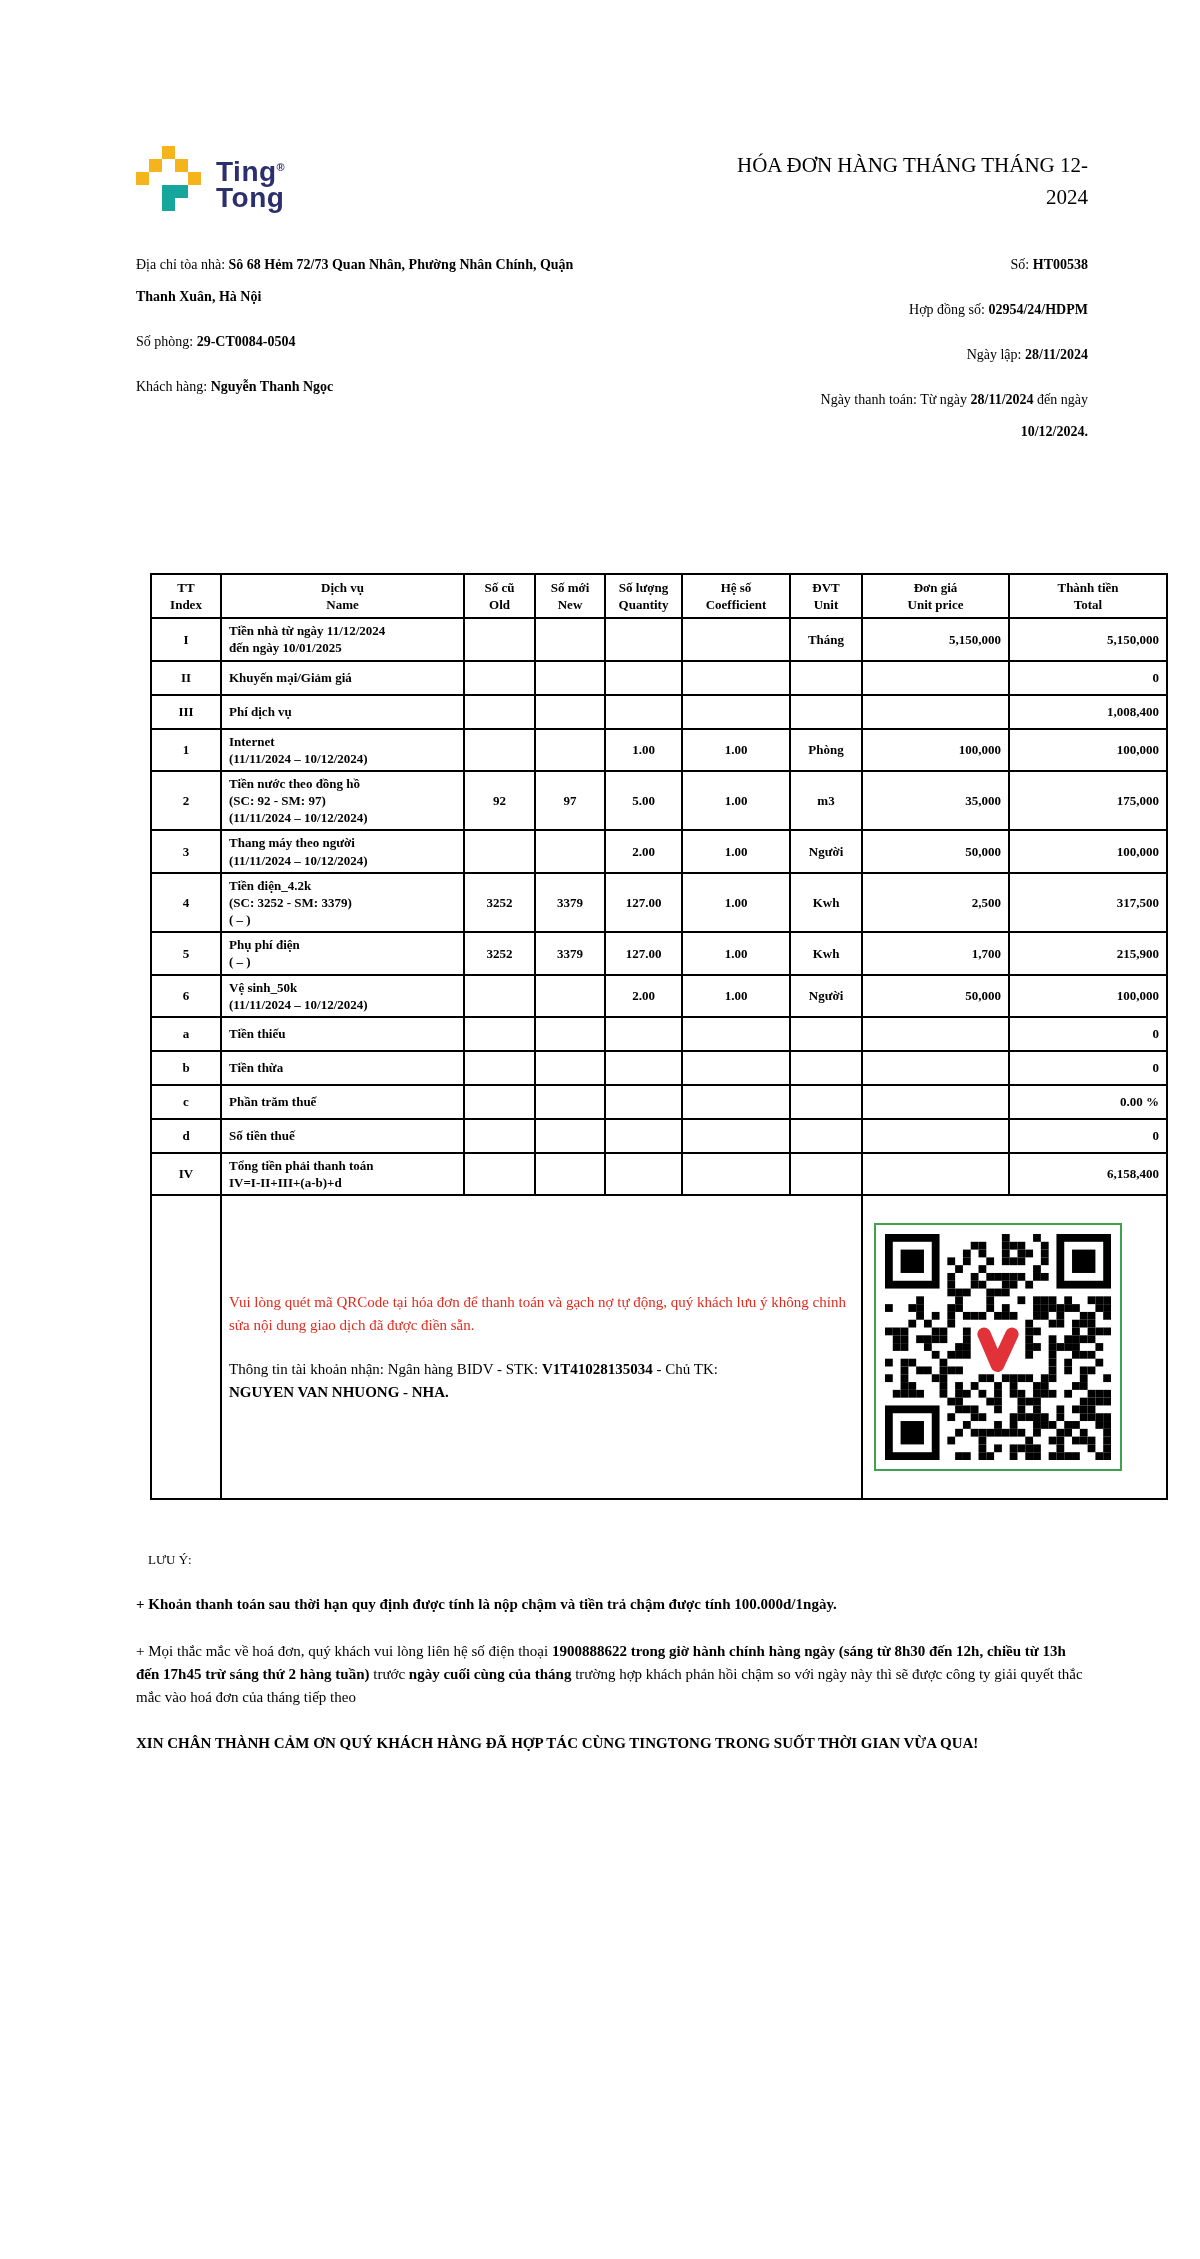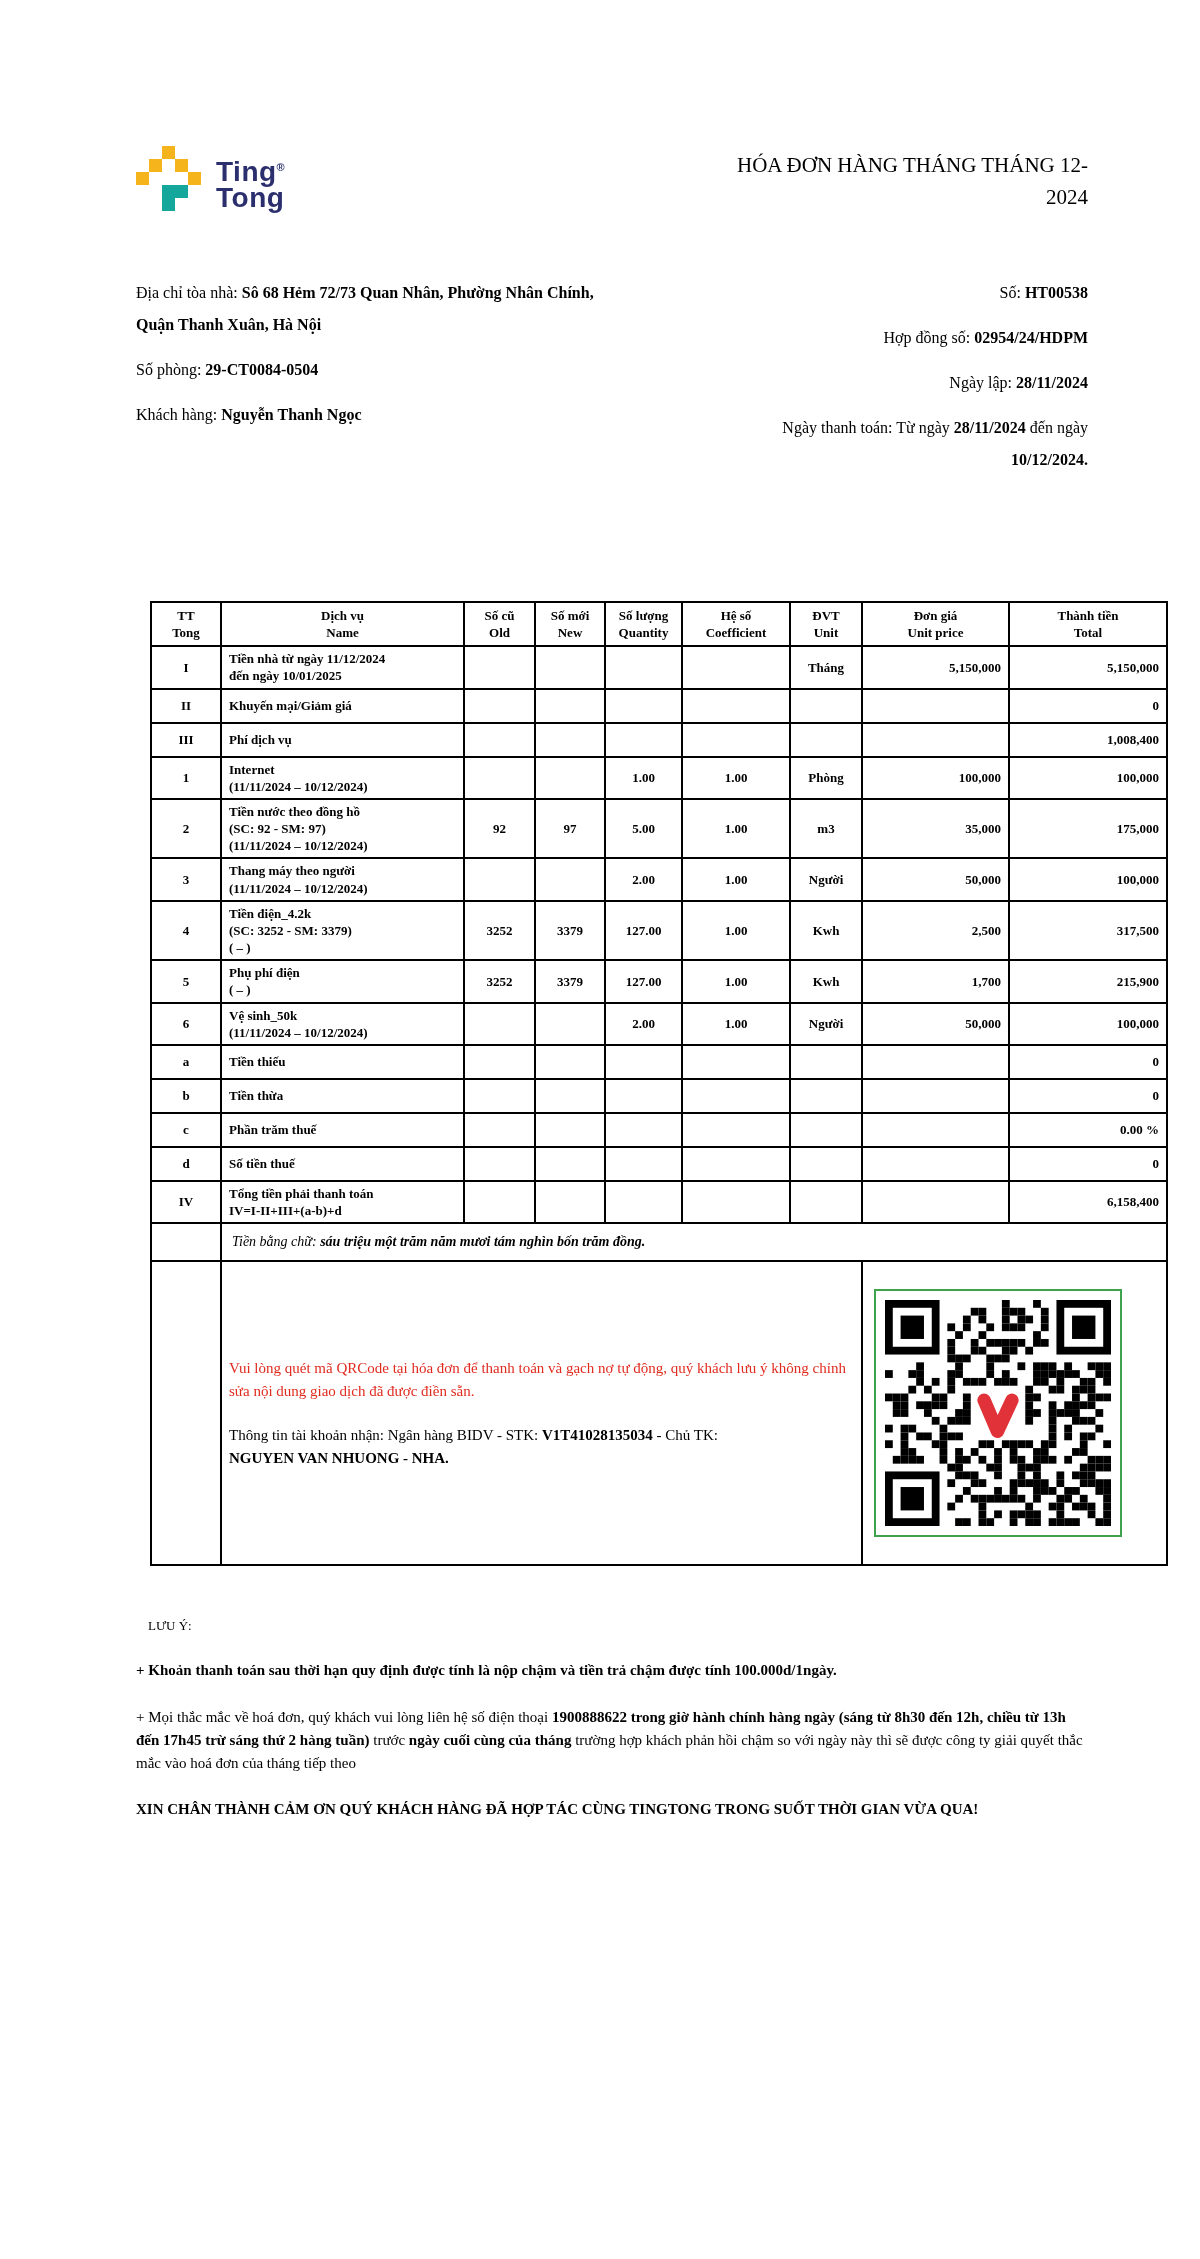--- a/index.html
+++ b/index.html
@@ -30,21 +30,21 @@
   }
   .logo-text .reg{font-size:11px;vertical-align:super;}
   .doc-title{
     width:500px;text-align:right;
     font-size:21px;font-weight:normal;line-height:1.5;
     white-space:pre-line;
     padding-top:4px;
   }
 
   
-  .meta{display:flex;justify-content:space-between;margin-top:64px;font-size:16px;line-height:32px;}
+  .meta{display:flex;justify-content:space-between;margin-top:36px;font-size:14px;line-height:32px;}
   .meta p{margin:0 0 13px 0;}
   .meta-left{width:470px;}
   .meta-right{width:480px;text-align:right;}
   .b{font-weight:bold;}
 
   
   .tbl-wrap{margin-top:112px;margin-left:14px;}
   table.inv{border-collapse:collapse;table-layout:fixed;width:1016px;
     font-size:13px;font-weight:bold;line-height:1.32;}
   table.inv th,table.inv td{
@@ -126,21 +126,21 @@
             <col style="width:77px">
             <col style="width:108px">
           <col style="width:72px">
             <col style="width:147px">
             <col style="width:158px">
         </colgroup>
         <thead>
           <tr>
 
           <th>TT
-Tong</th>
+Index</th>
               <th>Dịch vụ
 Name</th>
               <th>Số cũ
 Old</th>
               <th>Số mới
 New</th>
               <th>Số lượng
 Quantity</th>
               <th>Hệ số
 Coefficient</th>
@@ -326,24 +326,20 @@
               <td class="c"></td>
               <td class="c"></td>
               <td class="c"></td>
               <td class="c"></td>
               <td class="c"></td>
               <td class="r"></td>
               <td class="r">6,158,400</td>
             </tr>
           </tbody>
         <tbody>
-          <tr class="words">
-            <td></td>
-            <td colspan="8"><span>Tiền bằng chữ: </span><span class="b">sáu triệu một trăm năm mươi tám nghìn bốn trăm đồng.</span></td>
-          </tr>
           <tr class="qrrow">
             <td></td>
             <td colspan="6" class="qr-note">
               <p class="rednote">Vui lòng quét mã QRCode tại hóa đơn để thanh toán và gạch nợ tự động, quý khách lưu ý không chỉnh sửa nội dung giao dịch đã được điền sẵn.</p>
               <p class="acct"><span>Thông tin tài khoản nhận: Ngân hàng BIDV - STK: </span><span class="b">V1T41028135034</span><span> - Chủ TK: </span><br><span class="b">NGUYEN VAN NHUONG - NHA.</span></p>
             </td>
             <td colspan="2" class="qr-holder">
               <div class="qr-box">
                 <svg id="qr-svg" width="226" height="226" viewBox="0 0 203 203" xmlns="http://www.w3.org/2000/svg">
                     <rect x="105" y="0" width="7" height="7" fill="#000"></rect>

